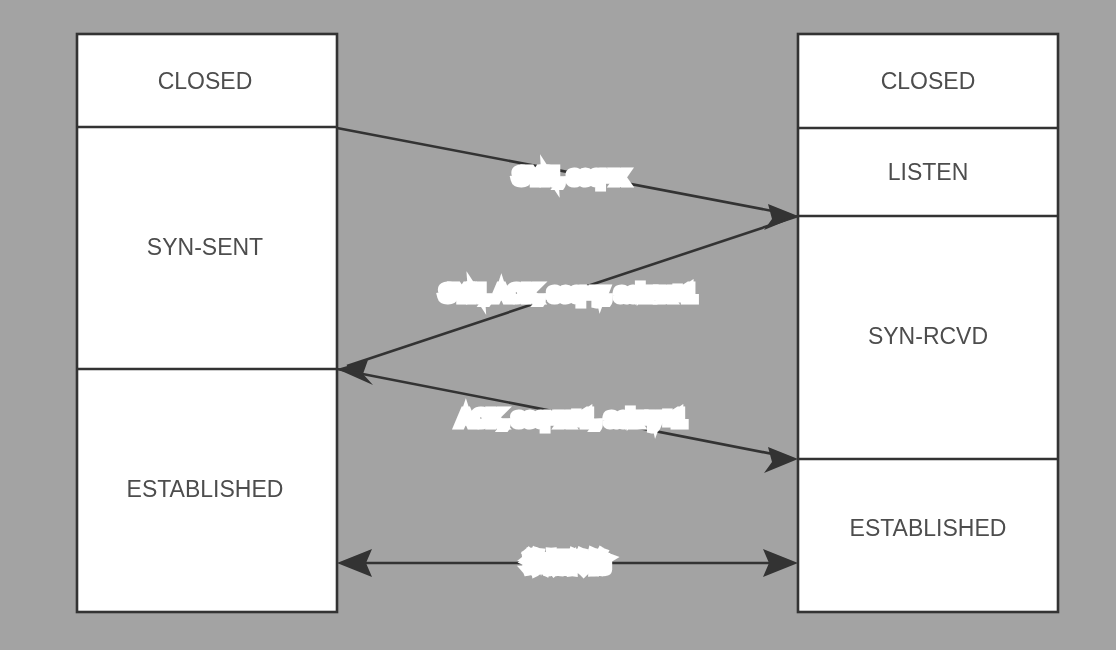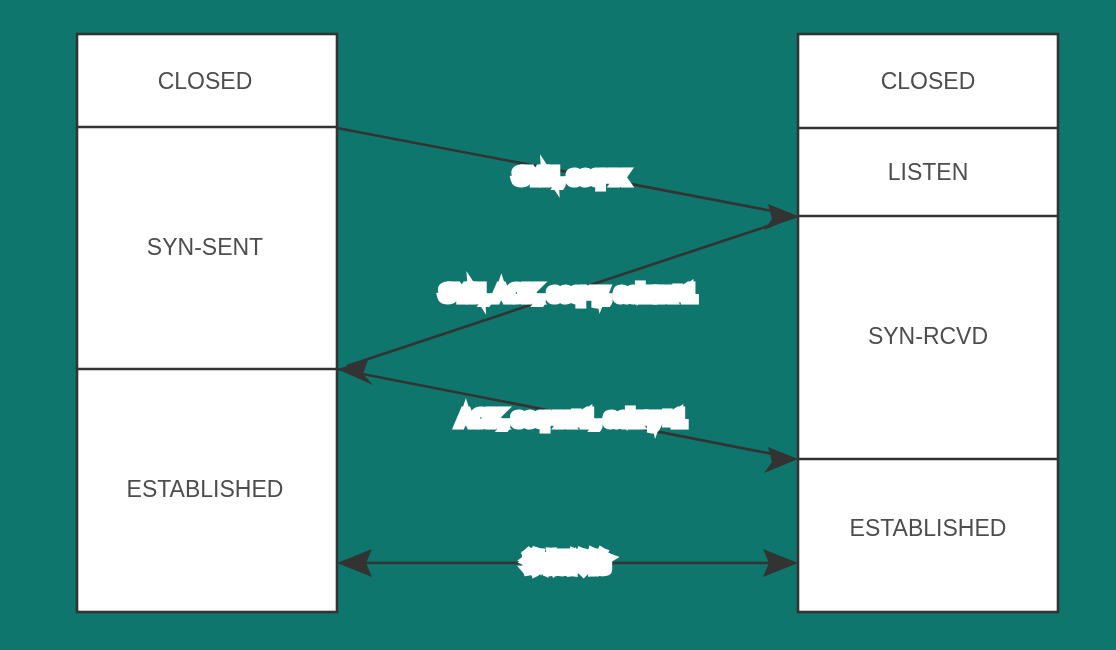--- a/index.html
+++ b/index.html
@@ -7,21 +7,21 @@
     padding: 0;
     background: #ffffff;
   }
   body {
     font-family: "Liberation Sans", "DejaVu Sans", sans-serif;
   }
   #canvas {
     position: relative;
     width: 1116px;
     height: 650px;
-    background: #0f766e;
+    background: #a3a3a3;
     overflow: hidden;
   }
   #diagram-svg {
     position: absolute;
     left: 0;
     top: 0;
     width: 1116px;
     height: 650px;
   }
   .box-rect {

